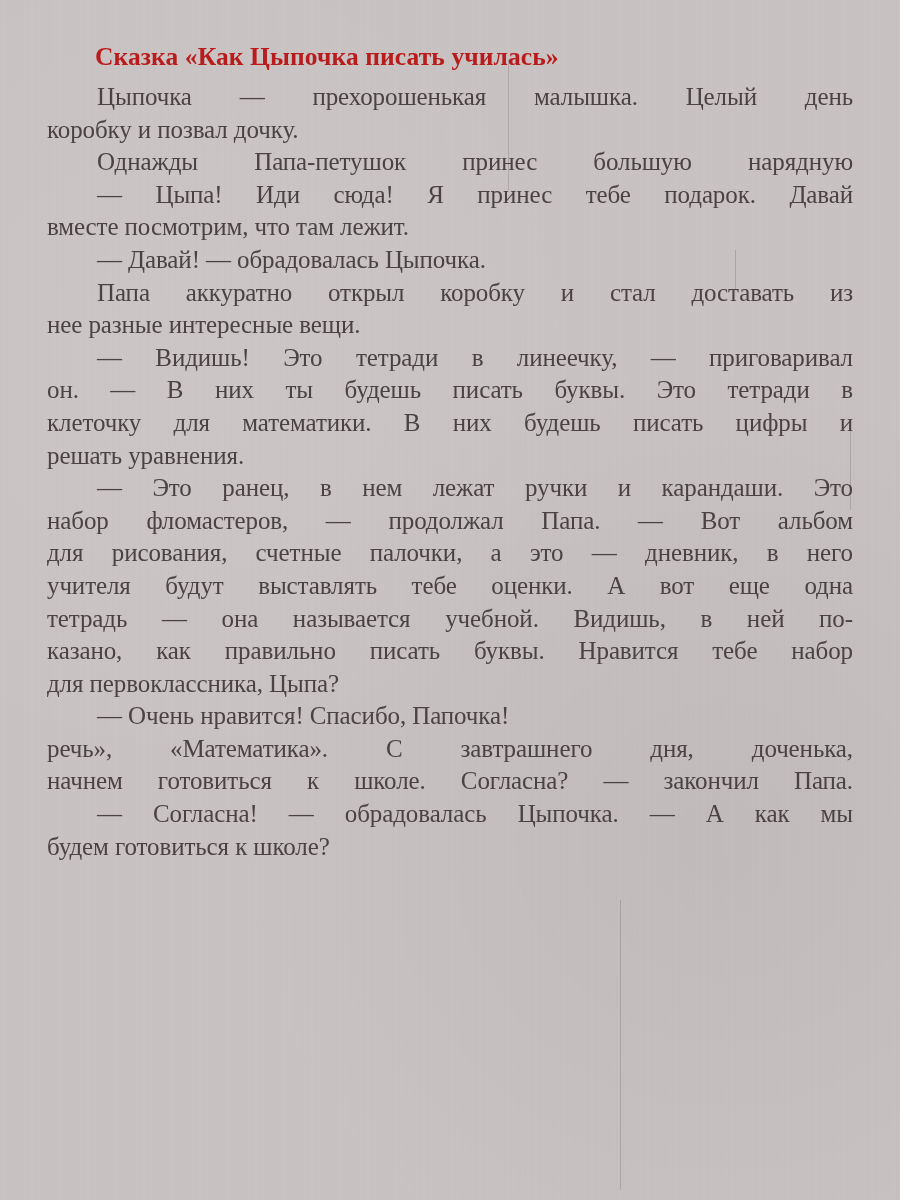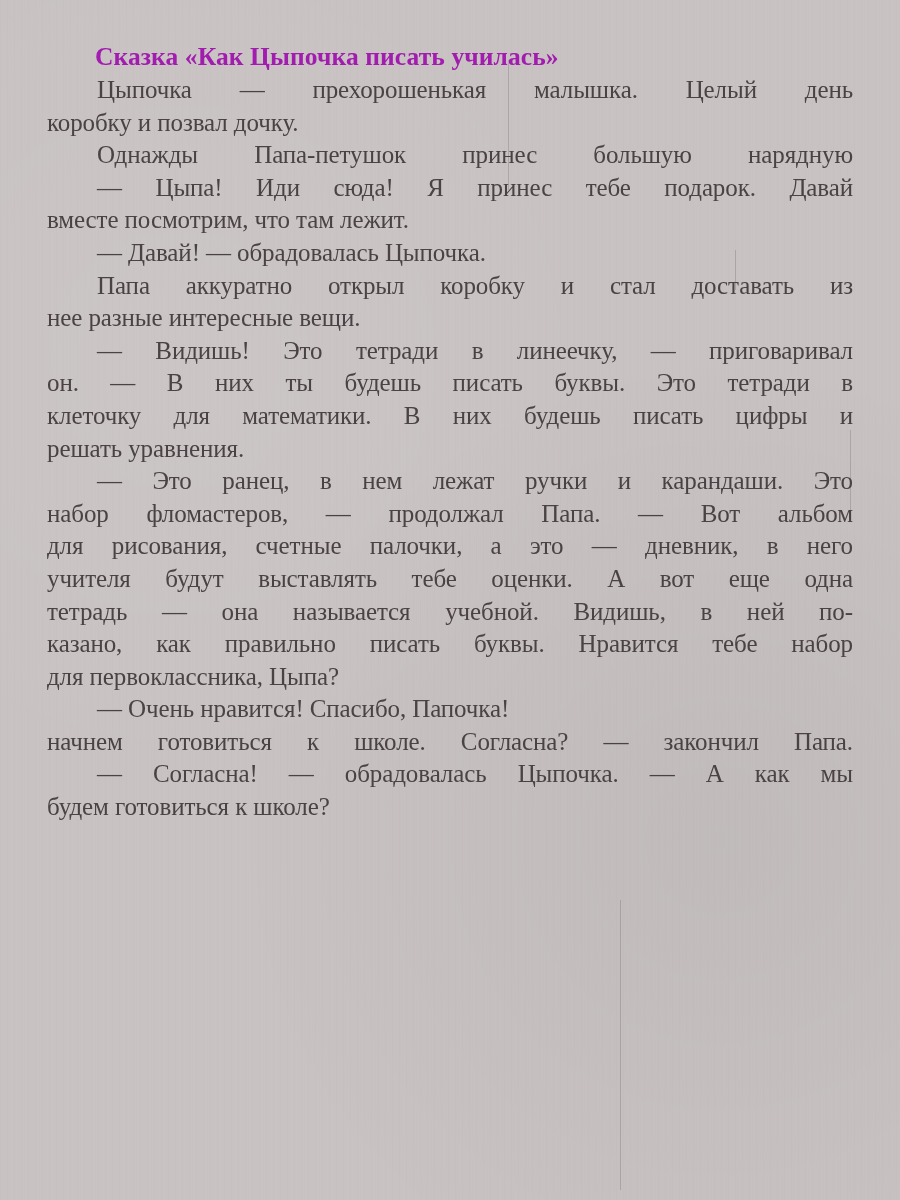--- a/index.html
+++ b/index.html
@@ -23,21 +23,21 @@
       position: absolute;
       left: 47px;
       top: 40px;
       width: 806px;
     }
     .title {
       margin: 0 0 0 48px;
       font-weight: bold;
       font-size: 25.5px;
       line-height: 34px;
-      color: #a21caf;
+      color: #b91c1c;
       white-space: nowrap;
       letter-spacing: 0.1px;
     }
     .para {
       margin: 0;
       font-size: 25px;
       line-height: 32.6px;
       text-align: justify;
       text-indent: 50px;
       letter-spacing: -0.1px;
@@ -49,21 +49,21 @@
       text-align-last: justify;
       white-space: nowrap;
     }
     .para .line.last {
       text-align-last: left;
     }
     .para .line.first {
       padding-left: 50px;
     }
     .para { text-indent: 0; }
-    .body-text { }
+    .body-text { margin-top: 7px; }
     .fold {
       position: absolute;
       width: 1px;
       background: rgba(90,80,82,0.25);
     }
   </style>
 </head>
 <body>
 
 <div class="fold" style="left:508px; top:60px; height:130px;"></div>
@@ -105,20 +105,21 @@
       <span class="line">для рисования, счетные палочки, а это — дневник, в него</span>
       <span class="line">учителя будут выставлять тебе оценки. А вот еще одна</span>
       <span class="line">тетрадь — она называется учебной. Видишь, в ней по-</span>
       <span class="line">казано, как правильно писать буквы. Нравится тебе набор</span>
       <span class="line last">для первоклассника, Цыпа?</span>
     </p>
     <p class="para">
       <span class="line first last">— Очень нравится! Спасибо, Папочка!</span>
     </p>
     <p class="para">
+      <span class="line">речь», «Математика». С завтрашнего дня, доченька,</span>
       <span class="line">начнем готовиться к школе. Согласна? — закончил Папа.</span>
     </p>
     <p class="para">
       <span class="line first">— Согласна! — обрадовалась Цыпочка. — А как мы</span>
       <span class="line last">будем готовиться к школе?</span>
     </p>
   </section>
 </main>
 
 </body></html>

